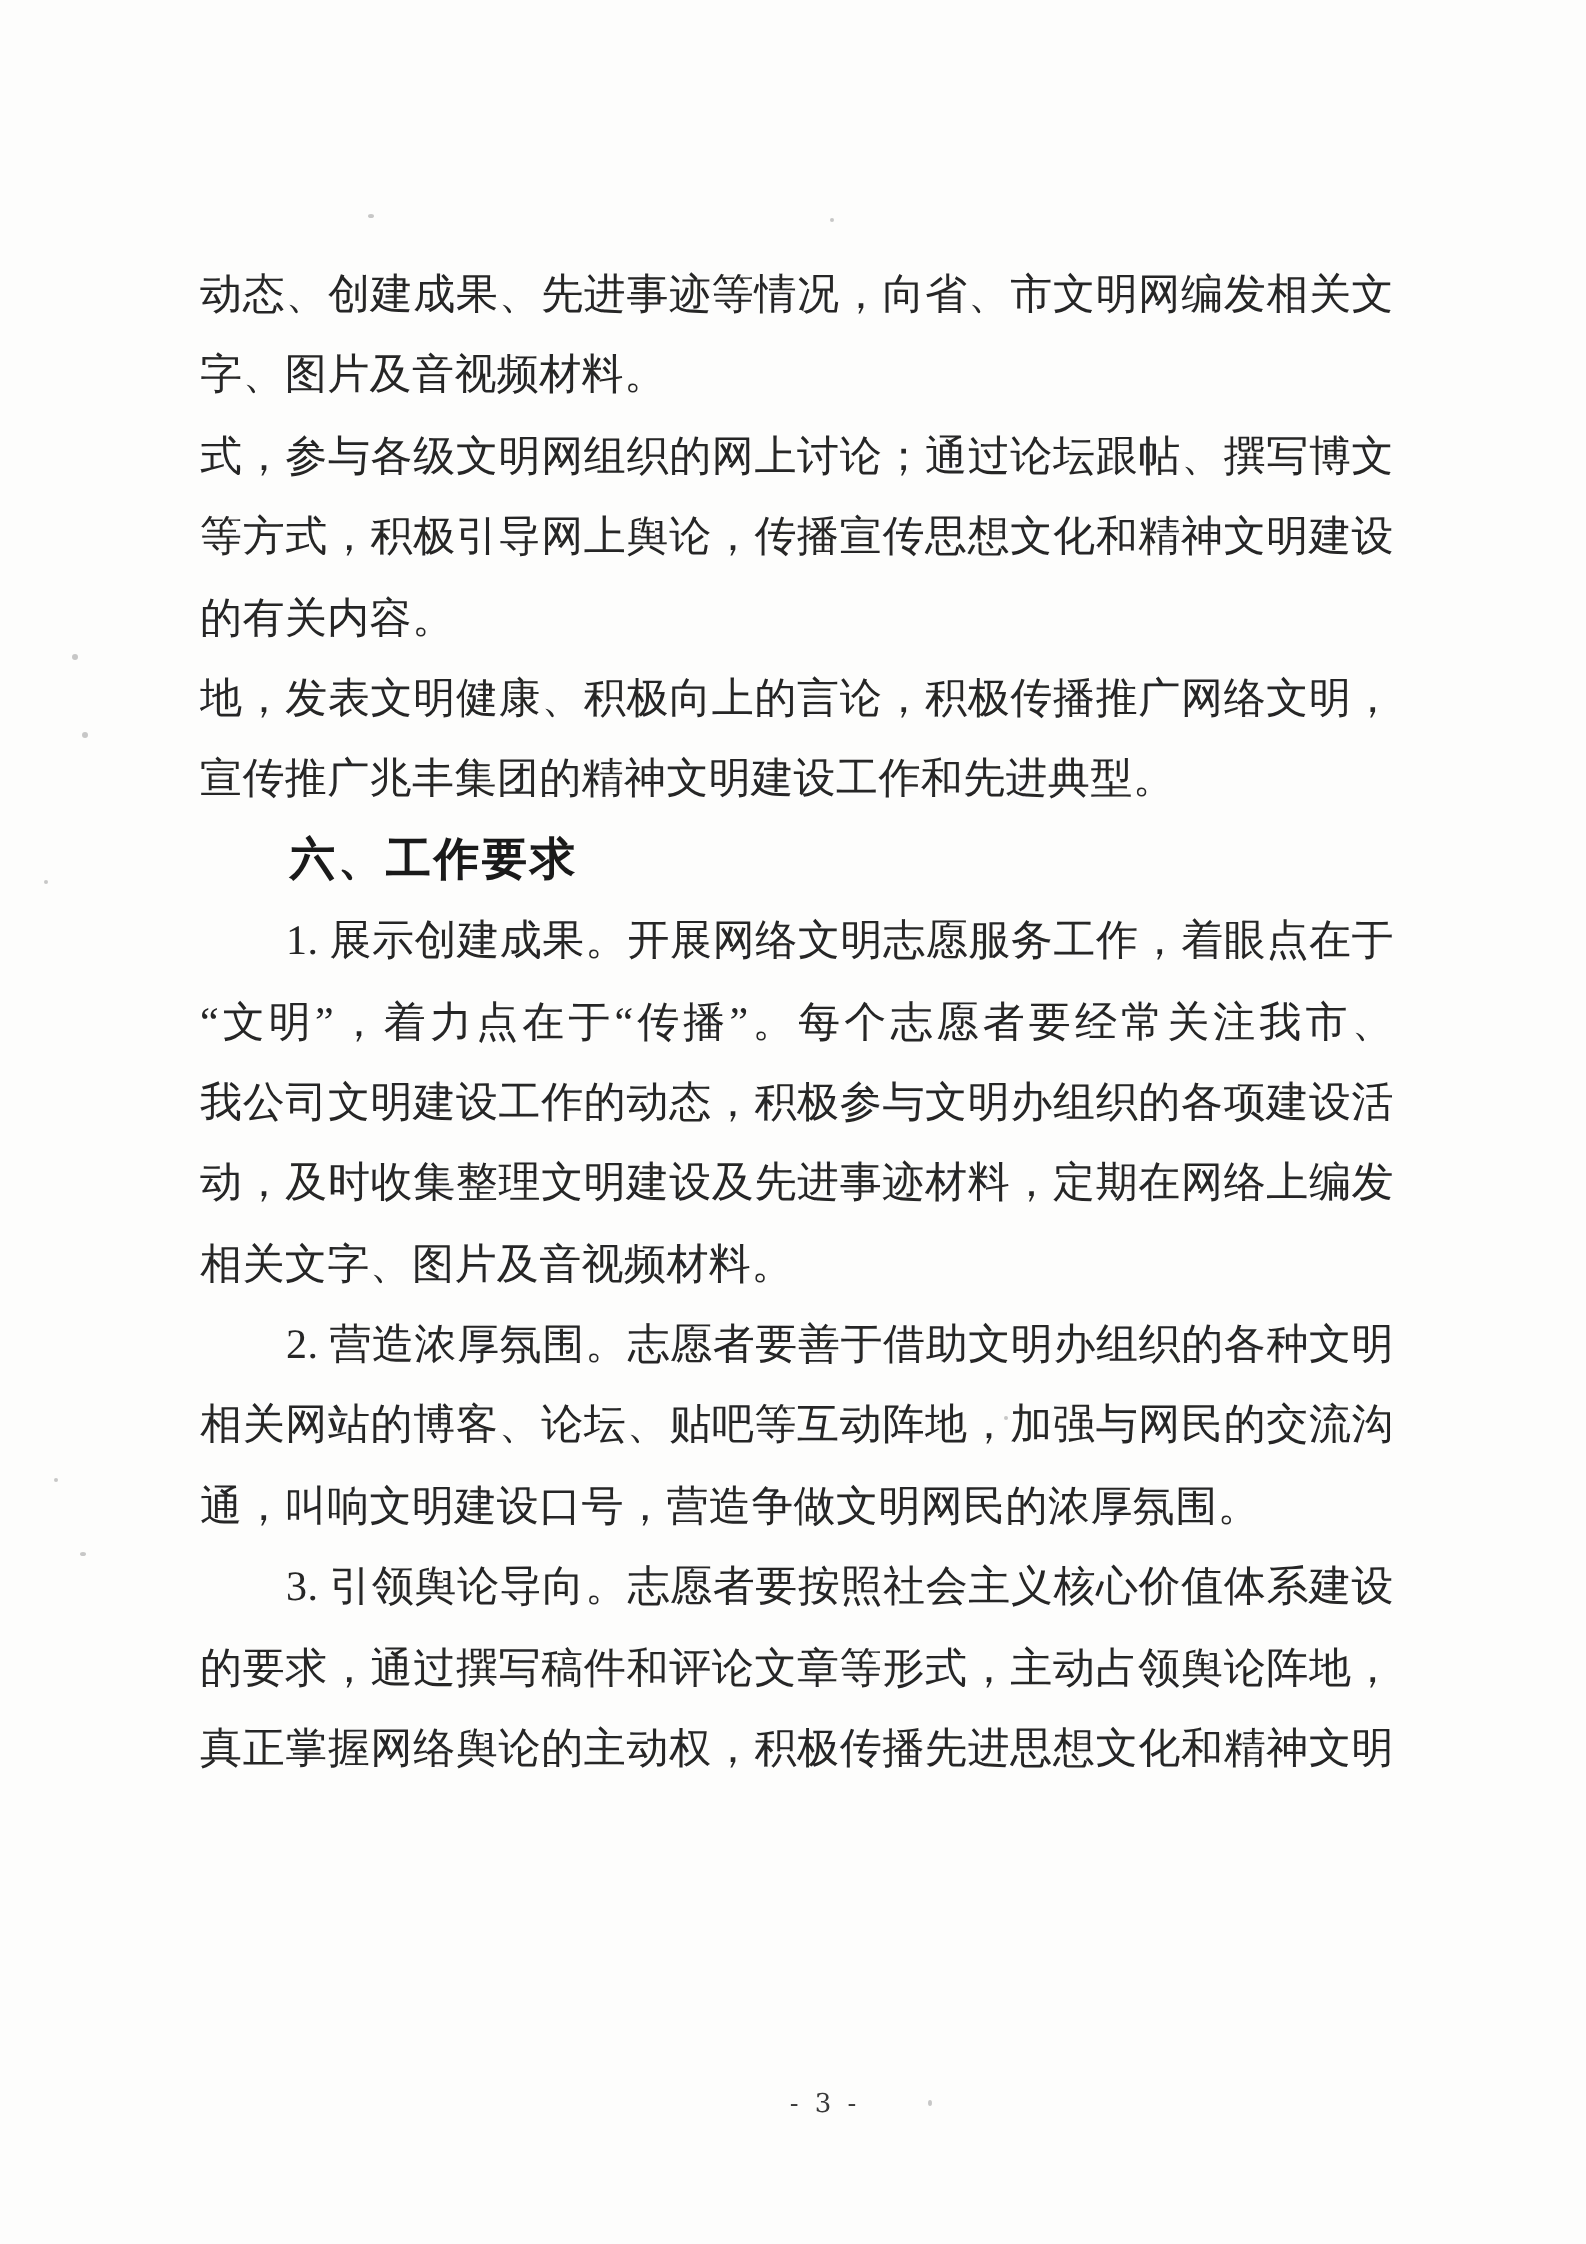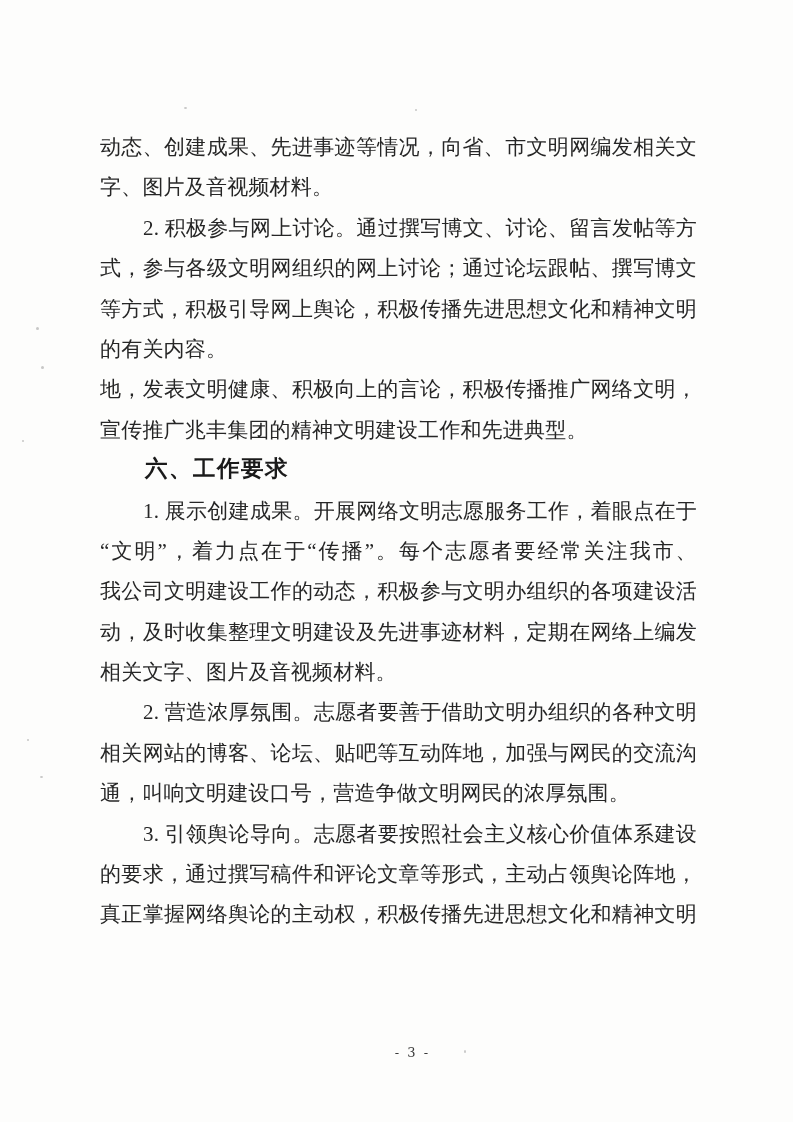--- a/index.html
+++ b/index.html
@@ -25,21 +25,21 @@
     line-height: 40.4px;
     height: 40.4px;
     color: #262626;
     text-align: justify;
     text-align-last: left;
     letter-spacing: 0.2px;
   }
   .j { text-align-last: justify; }
   .ind { text-indent: 43px; }
   .hd {
-    font-family: Liberation Mono, monospace;
+    font-family: Liberation Serif, serif;
     font-weight: 700;
     font-size: 22.5px;
     line-height: 40.4px;
     height: 40.4px;
     color: #1a1a1a;
     text-indent: 45px;
     letter-spacing: 1.5px;
   }
   .pagenum {
     position: absolute;
@@ -58,23 +58,22 @@
     opacity: 0.55;
   }
 </style>
 </head>
 <body>
 
 <div class="page">
   <div class="content">
     <div class="ln j">动态、创建成果、先进事迹等情况，向省、市文明网编发相关文</div>
     <div class="ln">字、图片及音视频材料。</div>
-    <div class="ln j ind">2. 积极参与网上讨论。通过撰写博文、讨论、留言发帖等方</div>
     <div class="ln j">式，参与各级文明网组织的网上讨论；通过论坛跟帖、撰写博文</div>
-    <div class="ln j">等方式，积极引导网上舆论，积极传播先进思想文化和精神文明</div>
+    <div class="ln j">等方式，积极引导网上舆论，传播宣传思想文化和精神文明建设</div>
     <div class="ln">的有关内容。</div>
     <div class="ln j">地，发表文明健康、积极向上的言论，积极传播推广网络文明，</div>
     <div class="ln">宣传推广兆丰集团的精神文明建设工作和先进典型。</div>
     <div class="hd">六、工作要求</div>
     <div class="ln j ind">1. 展示创建成果。开展网络文明志愿服务工作，着眼点在于</div>
     <div class="ln j">“文明”，着力点在于“传播”。每个志愿者要经常关注我市、</div>
     <div class="ln j">我公司文明建设工作的动态，积极参与文明办组织的各项建设活</div>
     <div class="ln j">动，及时收集整理文明建设及先进事迹材料，定期在网络上编发</div>
     <div class="ln">相关文字、图片及音视频材料。</div>
     <div class="ln j ind">2. 营造浓厚氛围。志愿者要善于借助文明办组织的各种文明</div>

